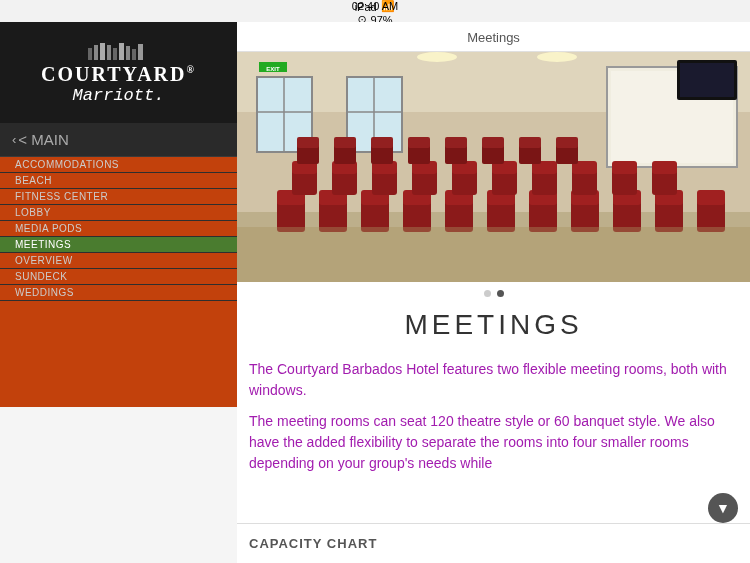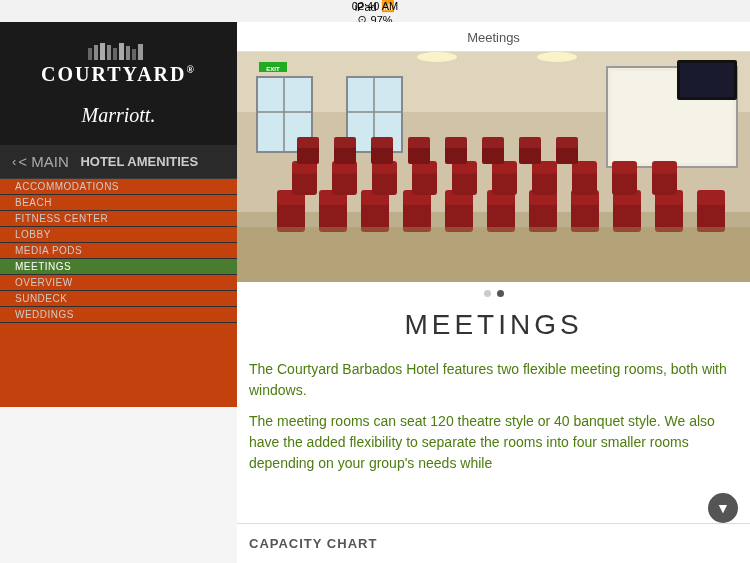--- a/index.html
+++ b/index.html
@@ -62,25 +62,25 @@
       font-family: serif;
       line-height: 1;
     }
 
     .logo-sup {
       font-size: 10px;
       vertical-align: super;
     }
 
     .logo-marriott {
-      font-size: 20px;
+      font-size: 17px;
       color: white;
       font-style: italic;
-      font-family: Liberation Serif, serif;
-      margin-top: 20px;
+      font-family: Liberation Mono, monospace;
+      margin-top: 2px;
     }
 
     
     .breadcrumb-nav {
       background: #2a2a2a;
       padding: 8px 12px;
       display: flex;
       align-items: center;
       gap: 4px;
       border-bottom: 1px solid #3a3a3a;
@@ -199,21 +199,21 @@
       font-weight: 300;
       letter-spacing: 4px;
       color: #333;
       text-transform: uppercase;
     }
 
     
     .content-body {
       padding: 8px 20px 0 12px;
       font-size: 14px;
-      color: #4d7c0f;
+      color: #a21caf;
       line-height: 1.5;
     }
 
     .content-body p {
       margin-bottom: 10px;
     }
 
     
     .capacity-bar {
       position: absolute;
@@ -289,21 +289,20 @@
           <span>COURTYARD</span><span class="logo-sup">®</span>
         </div>
         <div class="logo-marriott">Marriott.</div>
       </div>
     </div>
 
     <div class="breadcrumb-nav">
       <span class="breadcrumb-back">‹</span>
       <span class="breadcrumb-main" style="margin-left:-2px;">&lt; MAIN</span>
       <span class="breadcrumb-separator">&nbsp;</span>
-      <span class="breadcrumb-current">HOTEL AMENITIES</span>
     </div>
 
     <ul class="nav-list" id="nav-list">
         <li class="nav-item">
           <a href="#">ACCOMMODATIONS</a>
         </li>
         <li class="nav-item">
           <a href="#">BEACH</a>
         </li>
         <li class="nav-item">
@@ -435,21 +434,21 @@
       <div class="dot active"></div>
     </div>
 
     <div class="page-title-section">
       <h1 class="page-title">MEETINGS</h1>
     </div>
 
     <div class="scrollable-content">
       <div class="content-body">
         <p>The Courtyard Barbados Hotel features two flexible meeting rooms, both with windows.</p>
-        <p>The meeting rooms can seat 120 theatre style or 40 banquet style. We also have the added flexibility to separate the rooms into four smaller rooms depending on your group's needs while</p>
+        <p>The meeting rooms can seat 120 theatre style or 60 banquet style. We also have the added flexibility to separate the rooms into four smaller rooms depending on your group's needs while</p>
       </div>
 
       <div class="scroll-indicator">
         <span>▼</span>
       </div>
 
       <div class="capacity-bar">
         <span>CAPACITY CHART</span>
       </div>
     </div>

